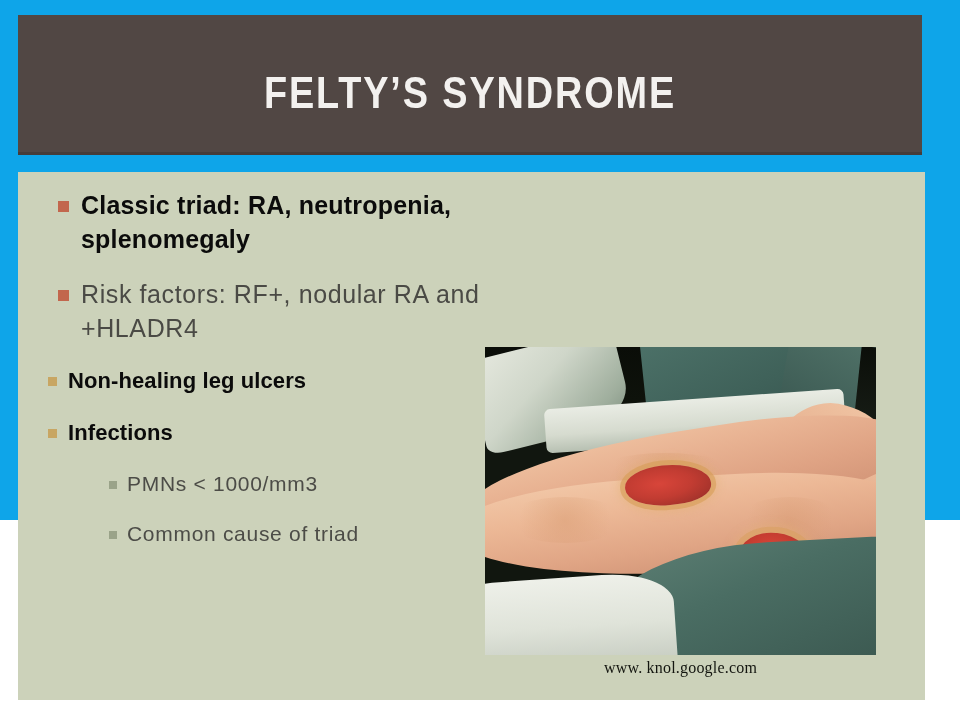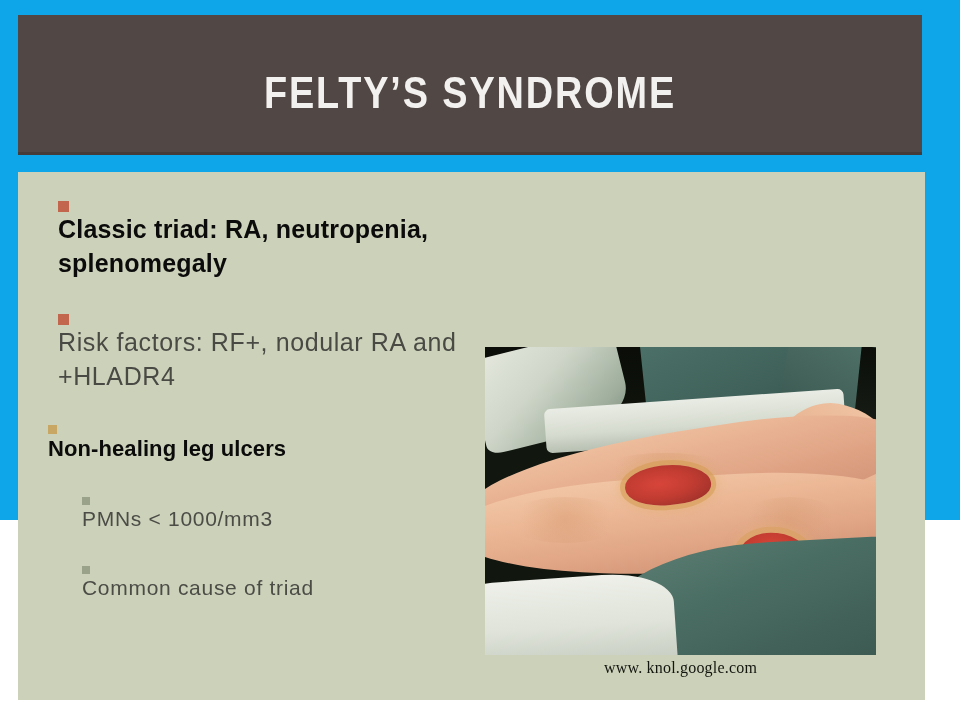--- a/index.html
+++ b/index.html
@@ -72,21 +72,20 @@
     position: absolute;
     left: 0;
     top: 0;
     width: 470px;
     padding-top: 16px;
   }
   .bullet-row {
     display: flex;
     align-items: flex-start;
     position: relative;
-    flex-direction: column;
   }
   .sq {
     flex: none;
     display: inline-block;
     margin-top: 12px;
   }
 
   
   .lvl1 { padding-left: 40px; margin-bottom: 21px; }
   .lvl1 .sq { width: 11px; height: 11px; background: #c2674d; margin-right: 12px; margin-top: 13px; }
@@ -105,21 +104,21 @@
   .lvl2 .sq { width: 9px; height: 9px; background: #c8a663; margin-right: 11px; margin-top: 11px; }
   .lvl2 .txt {
     font-size: 22px;
     line-height: 30px;
     color: #0b0b0b;
     font-weight: 700;
     letter-spacing: 0.1px;
   }
 
   
-  .lvl3 { padding-left: 64px; margin-bottom: 22px; }
+  .lvl3 { padding-left: 91px; margin-bottom: 22px; }
   .lvl3 .sq { width: 8px; height: 8px; background: #9aa389; margin-right: 10px; margin-top: 11px; }
   .lvl3 .txt {
     font-size: 21px;
     line-height: 28px;
     color: #4c4c47;
     font-weight: 500;
     letter-spacing: 0.7px;
   }
 
   
@@ -268,20 +267,24 @@
         <span class="sq"></span>
         <span class="txt">Risk factors:  RF+, nodular RA and +HLADR4</span>
       </div>
 
 
       <div class="bullet-row lvl2">
         <span class="sq"></span>
         <span class="txt">Non-healing leg ulcers</span>
       </div>
 
+      <div class="bullet-row lvl2">
+        <span class="sq"></span>
+        <span class="txt">Infections</span>
+      </div>
 
       <div class="bullet-row lvl3">
         <span class="sq"></span>
         <span class="txt">PMNs &lt; 1000/mm3</span>
       </div>
 
       <div class="bullet-row lvl3">
         <span class="sq"></span>
         <span class="txt">Common cause of triad</span>
       </div>

